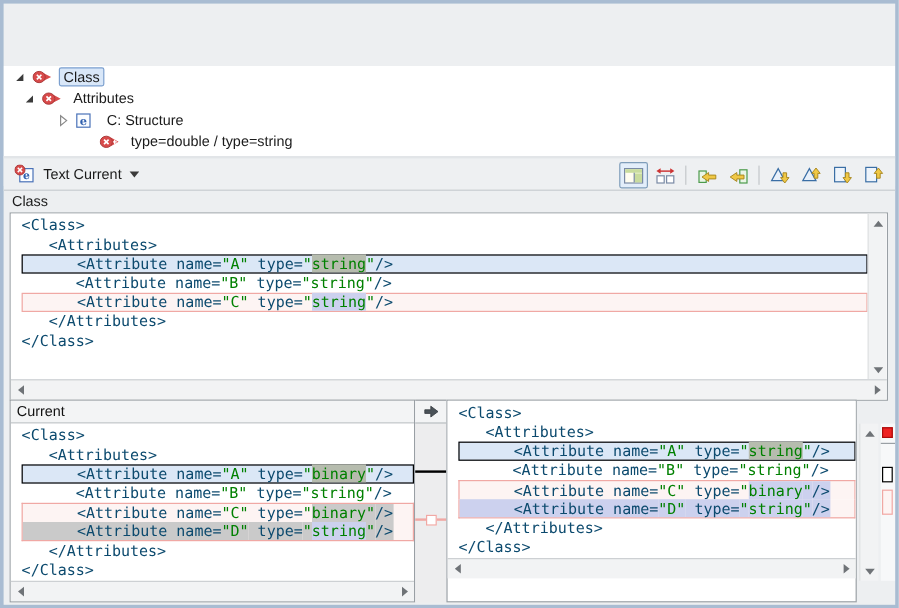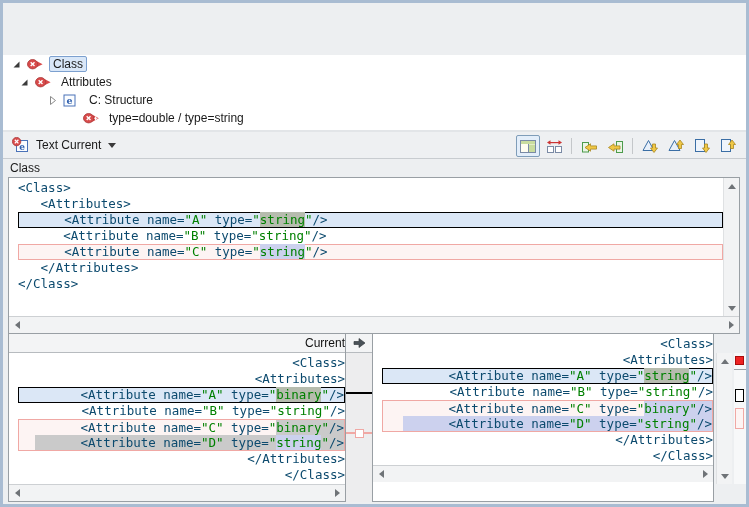--- a/index.html
+++ b/index.html
@@ -57,21 +57,21 @@
   .vscroll{background:#f2f3f4;border-left:1px solid #dfe1e3;box-sizing:border-box;}
   .sb-btn{position:absolute;width:16px;height:16px;display:flex;align-items:center;justify-content:center;}
   .sb-l{left:0;top:0;} .sb-r{right:0;top:0;} .sb-u{left:0;top:0;} .sb-d{left:0;bottom:0;}
   .tri-l{width:0;height:0;border:4px solid transparent;border-right:5px solid #6f7377;border-left:none;}
   .tri-r{width:0;height:0;border:4px solid transparent;border-left:5px solid #6f7377;border-right:none;}
   .tri-u{width:0;height:0;border:4px solid transparent;border-bottom:5px solid #6f7377;border-top:none;}
   .tri-d{width:0;height:0;border:4px solid transparent;border-top:5px solid #6f7377;border-bottom:none;}
   .base-vs{position:absolute;right:0;top:0;width:16px;height:138px;}
 
   
-  .bottom{position:absolute;left:0;top:330px;width:100%;height:135px;text-align:right;}
+  .bottom{position:absolute;left:0;top:330px;width:100%;height:135px;}
   .current-pane{left:5px;top:0;width:338px;height:169px;}
   .upgrade-pane{left:369px;top:0;width:342px;height:169px;}
   .bcode{height:131px;}
   .gutter{position:absolute;left:343px;top:0;width:26px;height:169px;background:#ededee;}
   .gutter-header{height:20px;box-sizing:border-box;background:#f3f4f5;border-top:1px solid #999fa4;
                  border-bottom:1px solid #b7bbbf;display:flex;align-items:center;justify-content:center;}
   .conn-black{position:absolute;left:0;top:59px;width:100%;height:2px;background:#000;}
   .conn-pink{position:absolute;left:0;top:99px;width:100%;height:2px;background:#f0a8a4;}
   .merge-handle{position:absolute;left:9px;top:96px;width:7px;height:7px;background:#fff;border:1px solid #f0a8a4;box-sizing:content-box;}
   .up-vscroll{position:absolute;left:713px;top:20px;width:16px;height:131px;}

